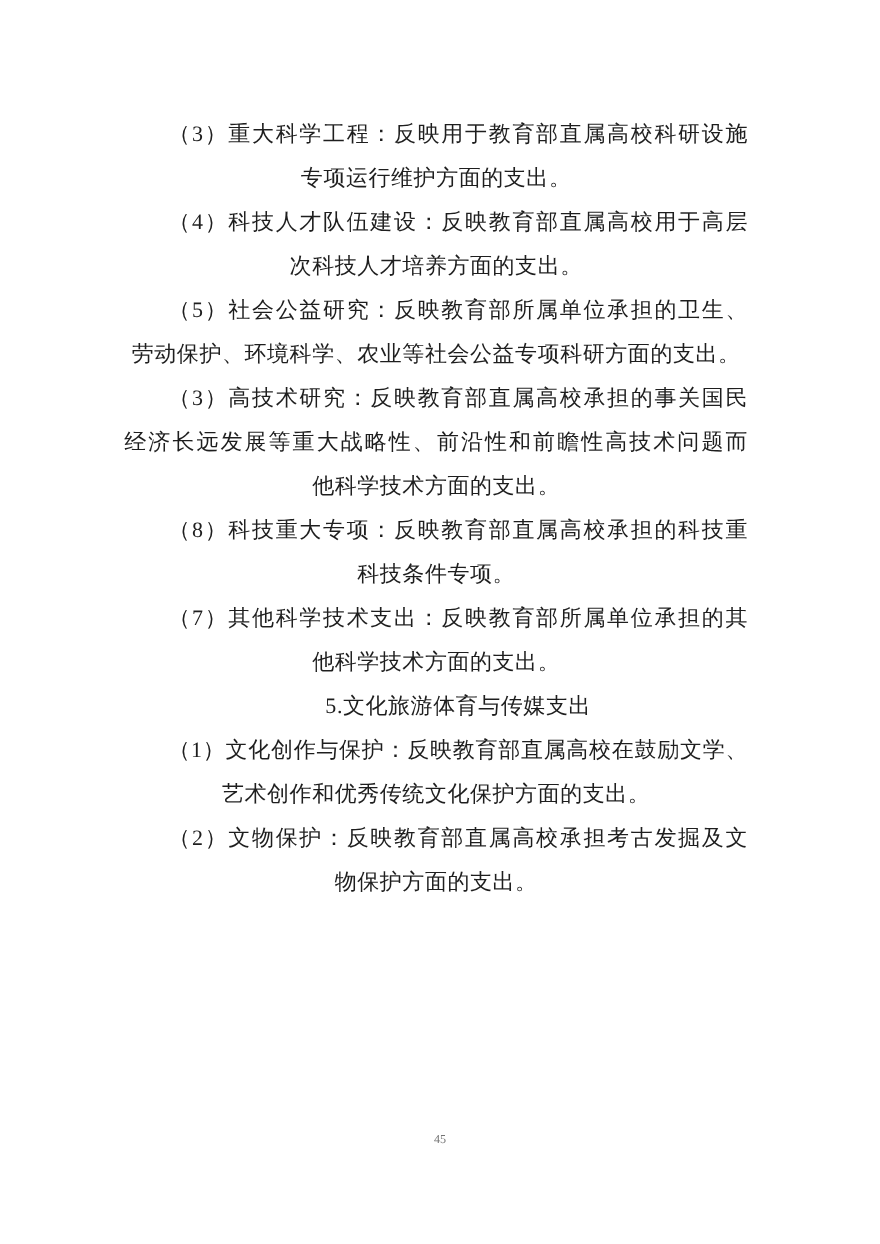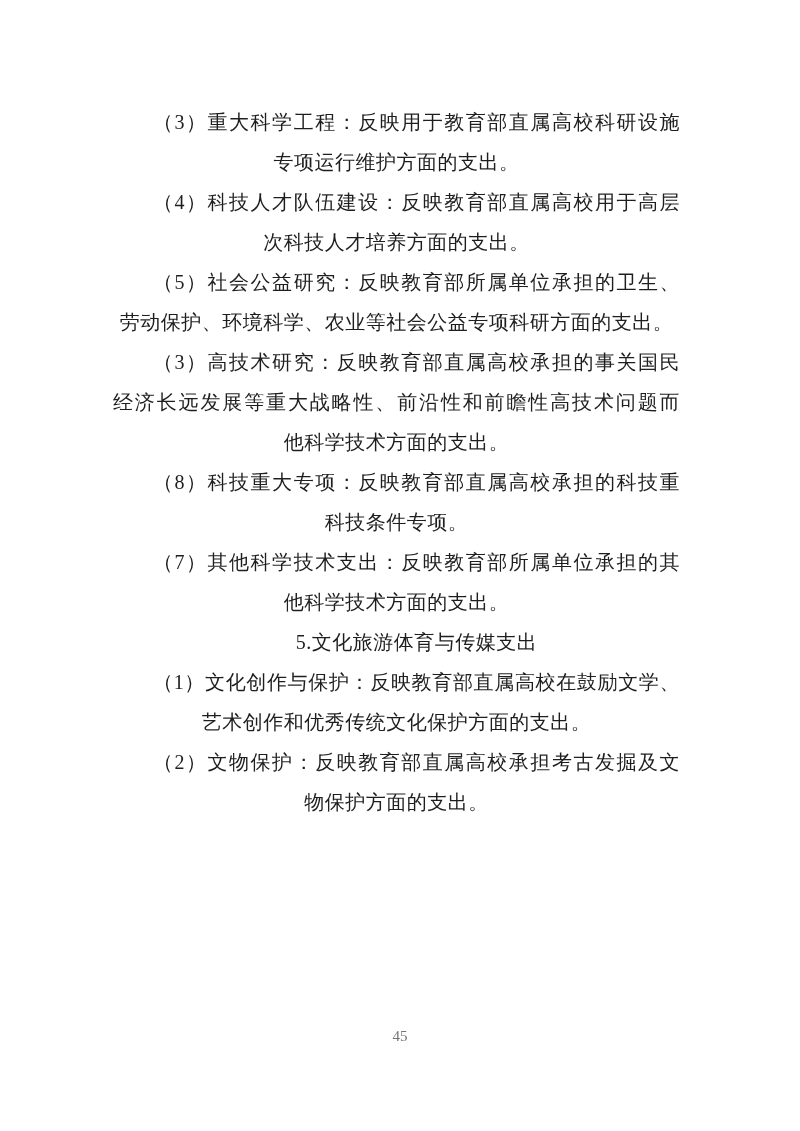--- a/index.html
+++ b/index.html
@@ -45,21 +45,21 @@
   .footer {
     position: absolute;
     left: 0;
     top: 1026px;
     width: 800px;
     text-align: center;
   }
   .page-num {
     display: inline-block;
     font-family: "Liberation Serif", "DejaVu Serif", serif;
-    font-size: 15px;
+    font-size: 11px;
     line-height: 20px;
     color: #737373;
   }
 </style>
 </head>
 <body>
 
 <div class="page">
   <div class="text-block">
 

